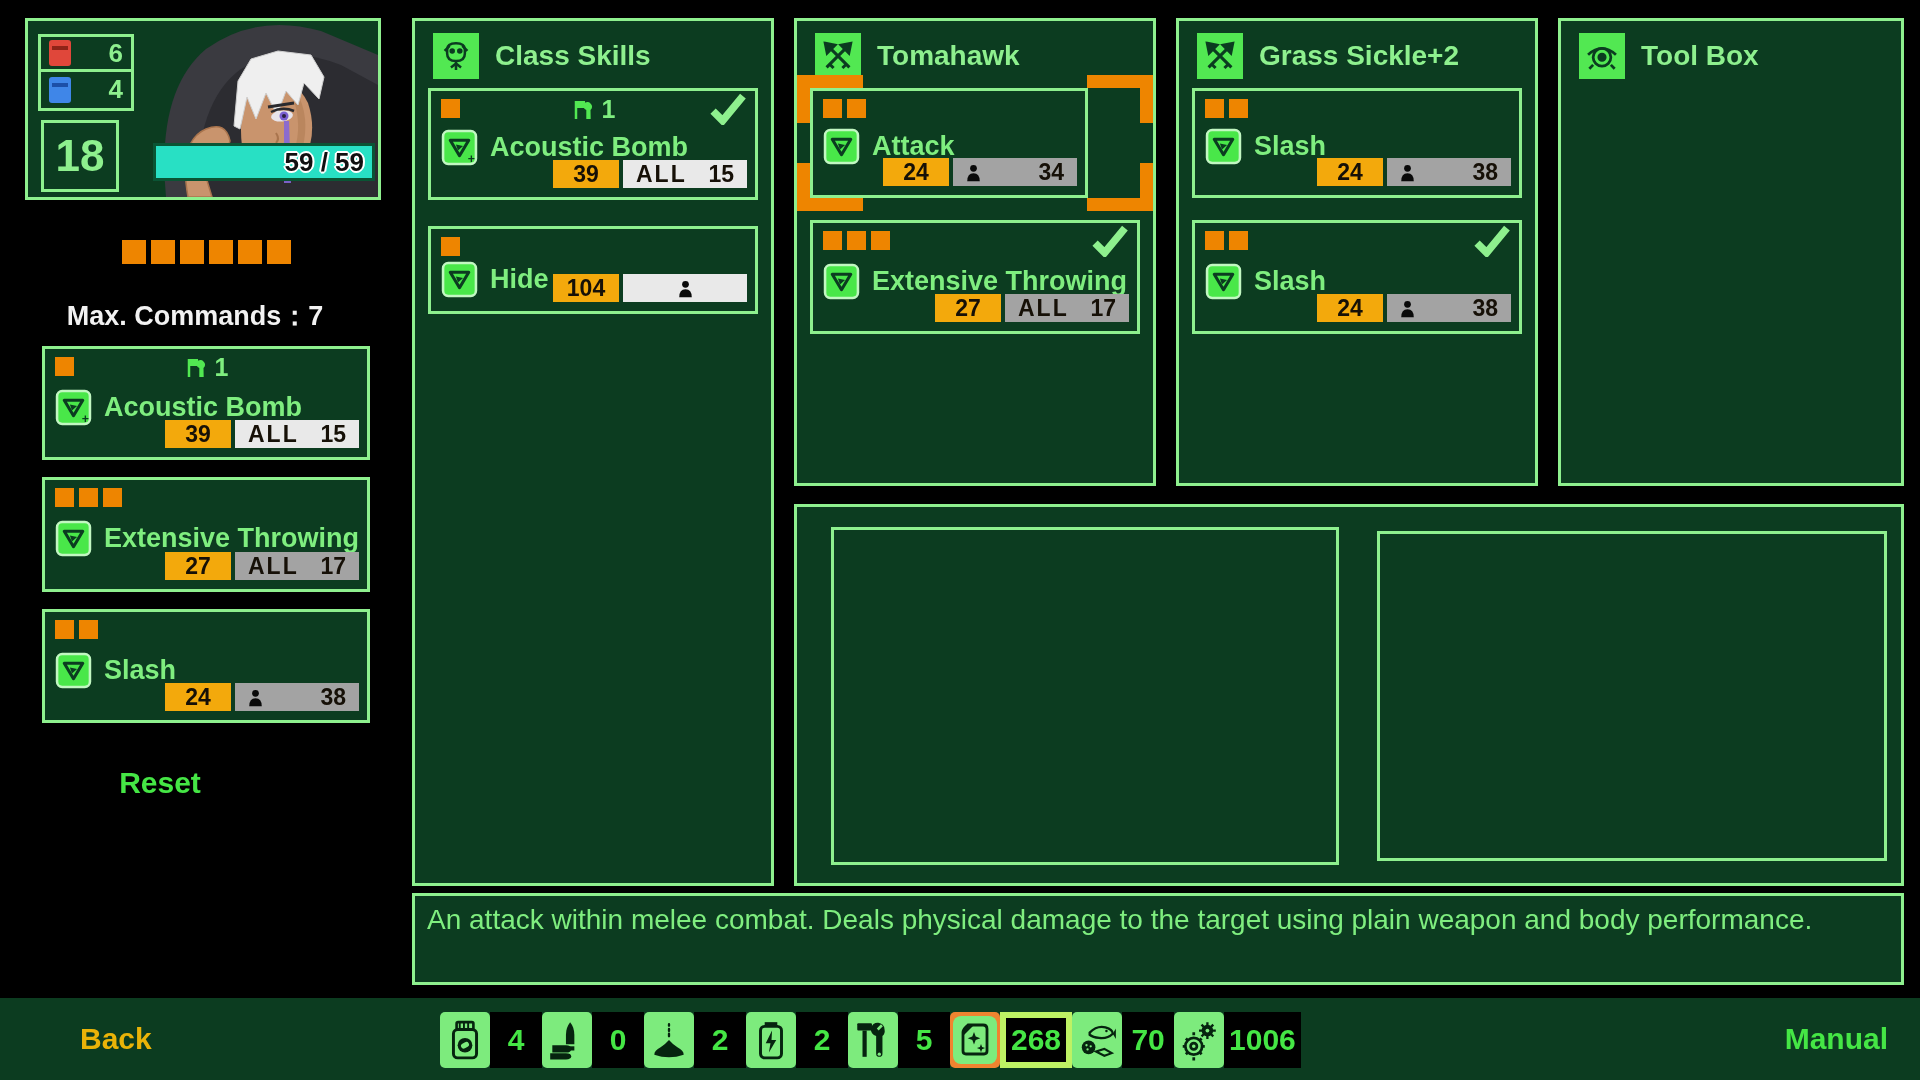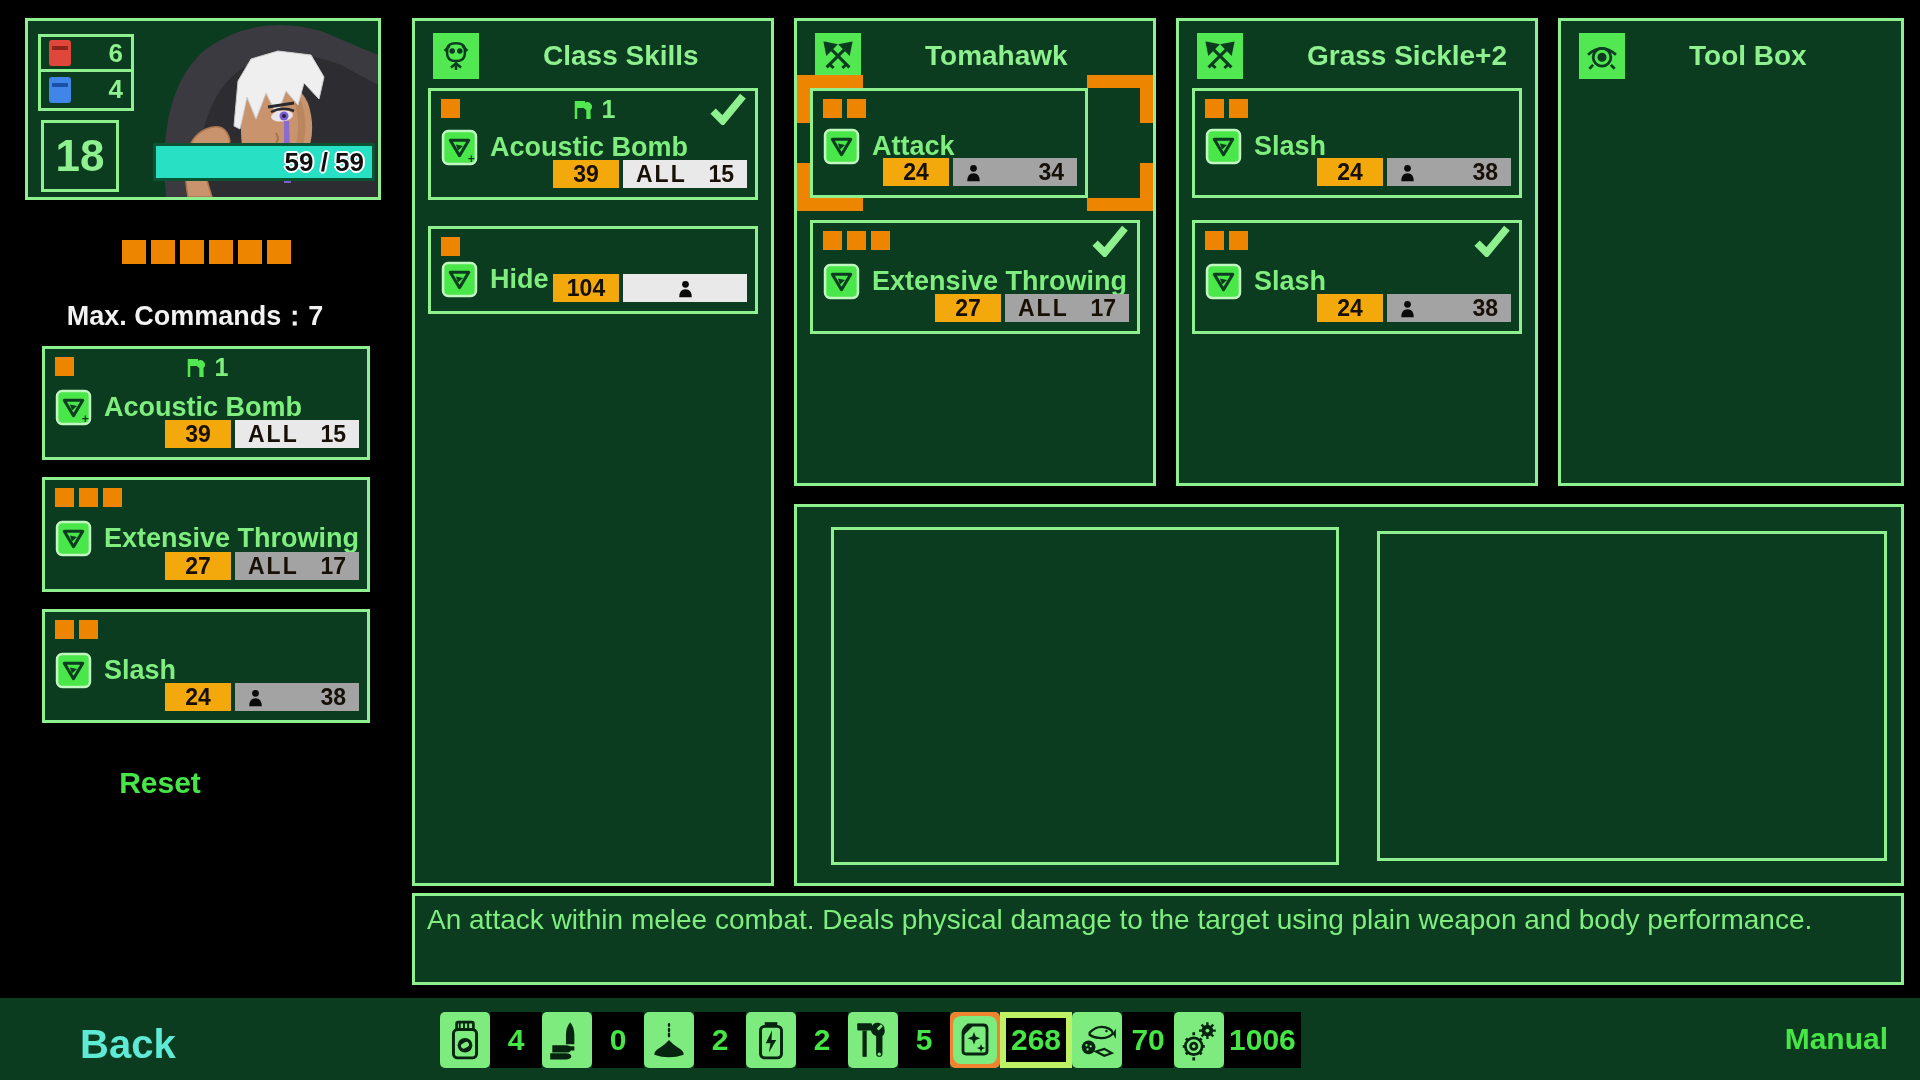--- a/index.html
+++ b/index.html
@@ -6,21 +6,21 @@
   html,body { width:1920px; height:1080px; background:#000; overflow:hidden;
               font-family:"Liberation Sans", sans-serif; }
   #stage { position:relative; width:1920px; height:1080px; background:#000; }
   .abs { position:absolute; }
 
   
   .panel { position:absolute; background:#0c3c20; border:3px solid #8ef08e; }
   .hdr { position:absolute; left:18px; top:12px; display:flex; align-items:center; gap:16px; }
   .hdr-ico { width:46px; height:46px; background:#52e852; display:flex; align-items:center; justify-content:center; }
   .hdr-ico svg { width:38px; height:38px; }
-  .hdr-ttl { color:#8ef08e; font-size:28px; font-weight:700;margin-left:48px; }
+  .hdr-ttl { color:#8ef08e; font-size:28px; font-weight:700; }
 
   .card { position:absolute; background:#0c3c20; border:3px solid #8ef08e; }
   .pips { position:absolute; top:8px; left:10px; display:flex; gap:5px; }
   .pip  { width:19px; height:19px; background:#ee8500; }
   .uses { position:absolute; top:4px; left:0; right:0; display:flex; justify-content:center;
           align-items:center; gap:7px; color:#7fee7f; font-size:25px; font-weight:700; }
   .uses svg { width:24px; height:24px; }
   .checkmark { position:absolute; top:2px; right:8px; width:38px; height:32px; }
   .lblrow { position:absolute; left:10px; display:flex; align-items:center; gap:12px; }
   .skillico { width:37px; height:37px; }
@@ -67,21 +67,21 @@
   .reset { position:absolute; left:0; top:766px; width:320px; text-align:center;
            color:#45e645; font-size:30px; font-weight:700; cursor:pointer; }
 
   
   .desc { position:absolute; left:412px; top:893px; width:1492px; height:92px;
           background:#0c3c20; border:3px solid #8ef08e; padding:8px 12px; }
   .desc-text { color:#7fee7f; font-size:28px; }
 
   
   .bbar { position:absolute; left:0; top:998px; width:1920px; height:82px; background:#0c3c20; }
-  .bback { position:absolute; left:80px; top:1022px; color:#5eead4; font-size:40px; font-weight:700; cursor:pointer; }
+  .bback { position:absolute; left:80px; top:1022px; color:#eab308; font-size:30px; font-weight:700; cursor:pointer; }
   .bmanual { position:absolute; right:32px; top:1022px; color:#45e645; font-size:30px; font-weight:700; cursor:pointer; }
   .items { position:absolute; left:440px; top:1012px; display:flex; align-items:center; }
   .ipair { display:flex; }
   .itile { width:50px; height:56px; background:#7deb7d; border-radius:5px;
            display:flex; align-items:center; justify-content:center; }
   .itile svg { width:38px; height:42px; }
   .icount { min-width:52px; height:56px; background:#000; color:#45e645; font-size:30px;
             font-weight:700; display:flex; align-items:center; justify-content:center; padding:0 5px; }
   .ipair.selected .itile { background:#ef8430; }
   .ipair.selected .tilecore { width:44px; height:48px; background:#7deb7d; border-radius:8px;

